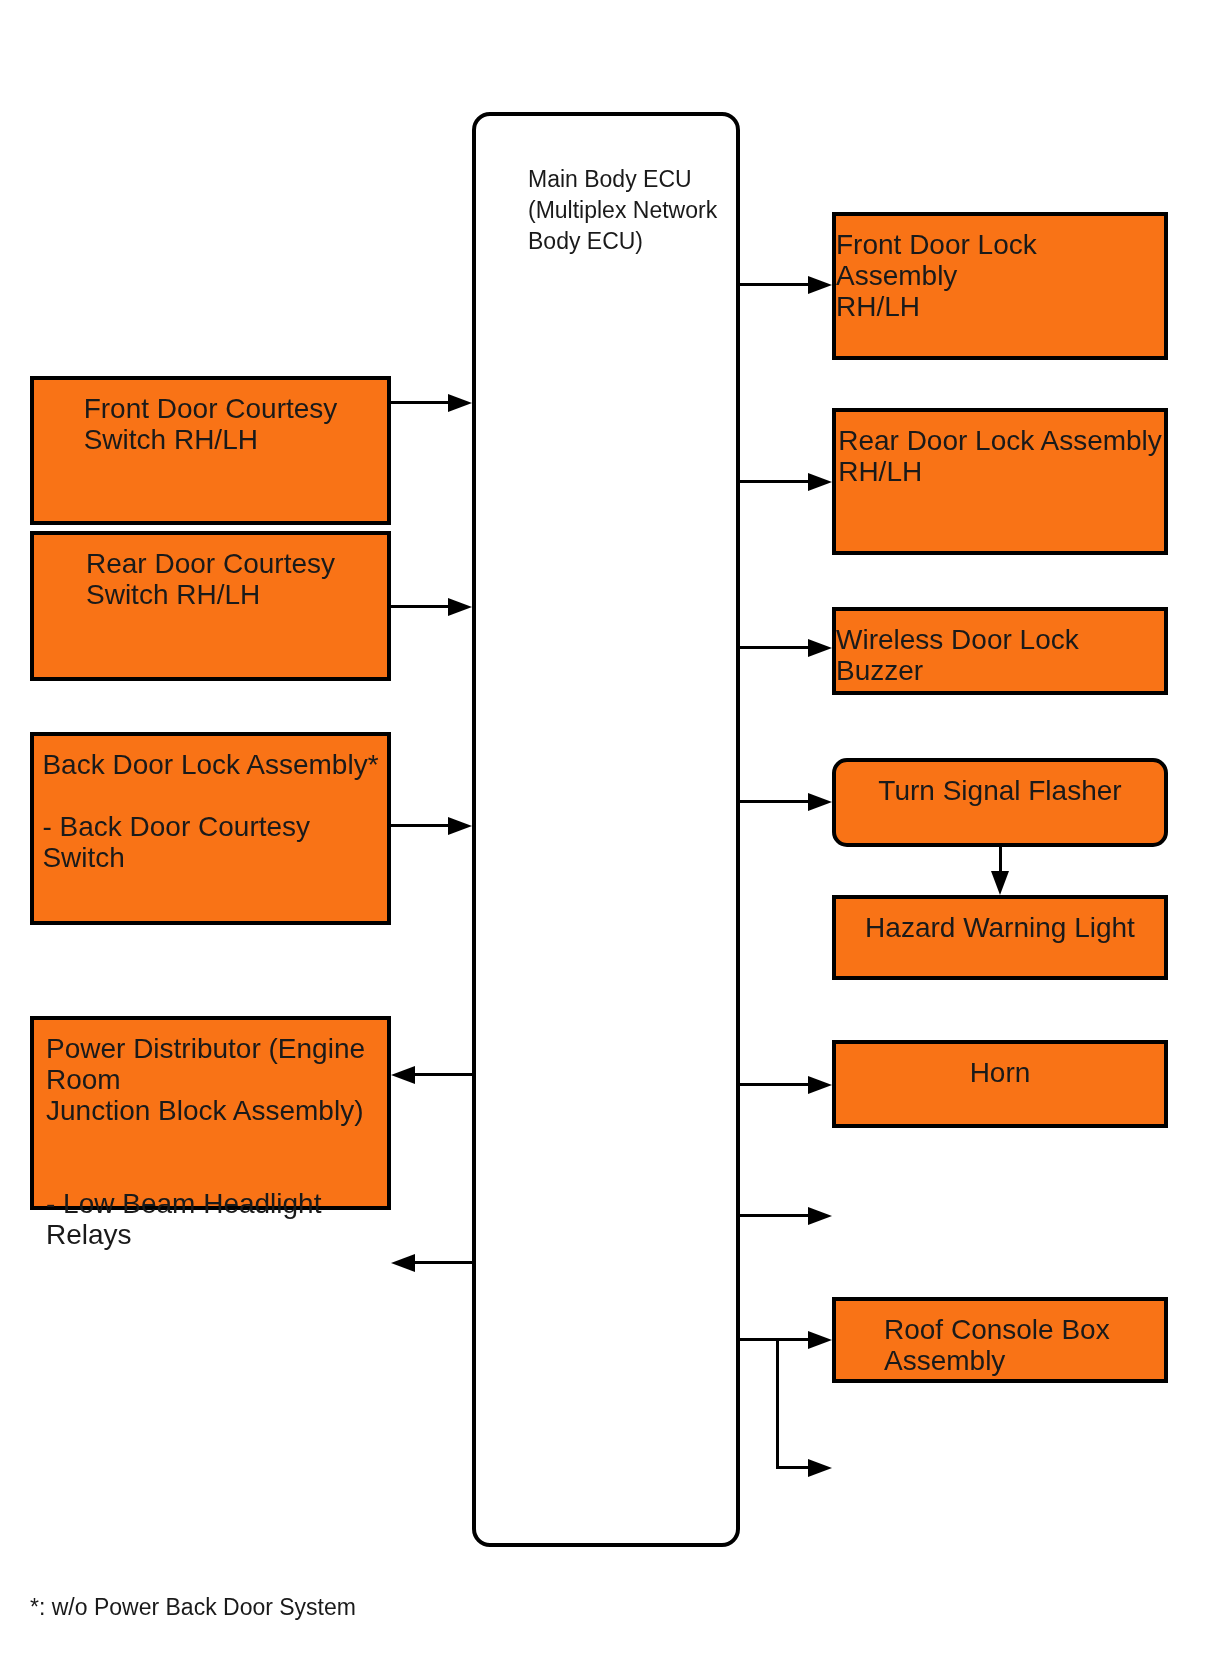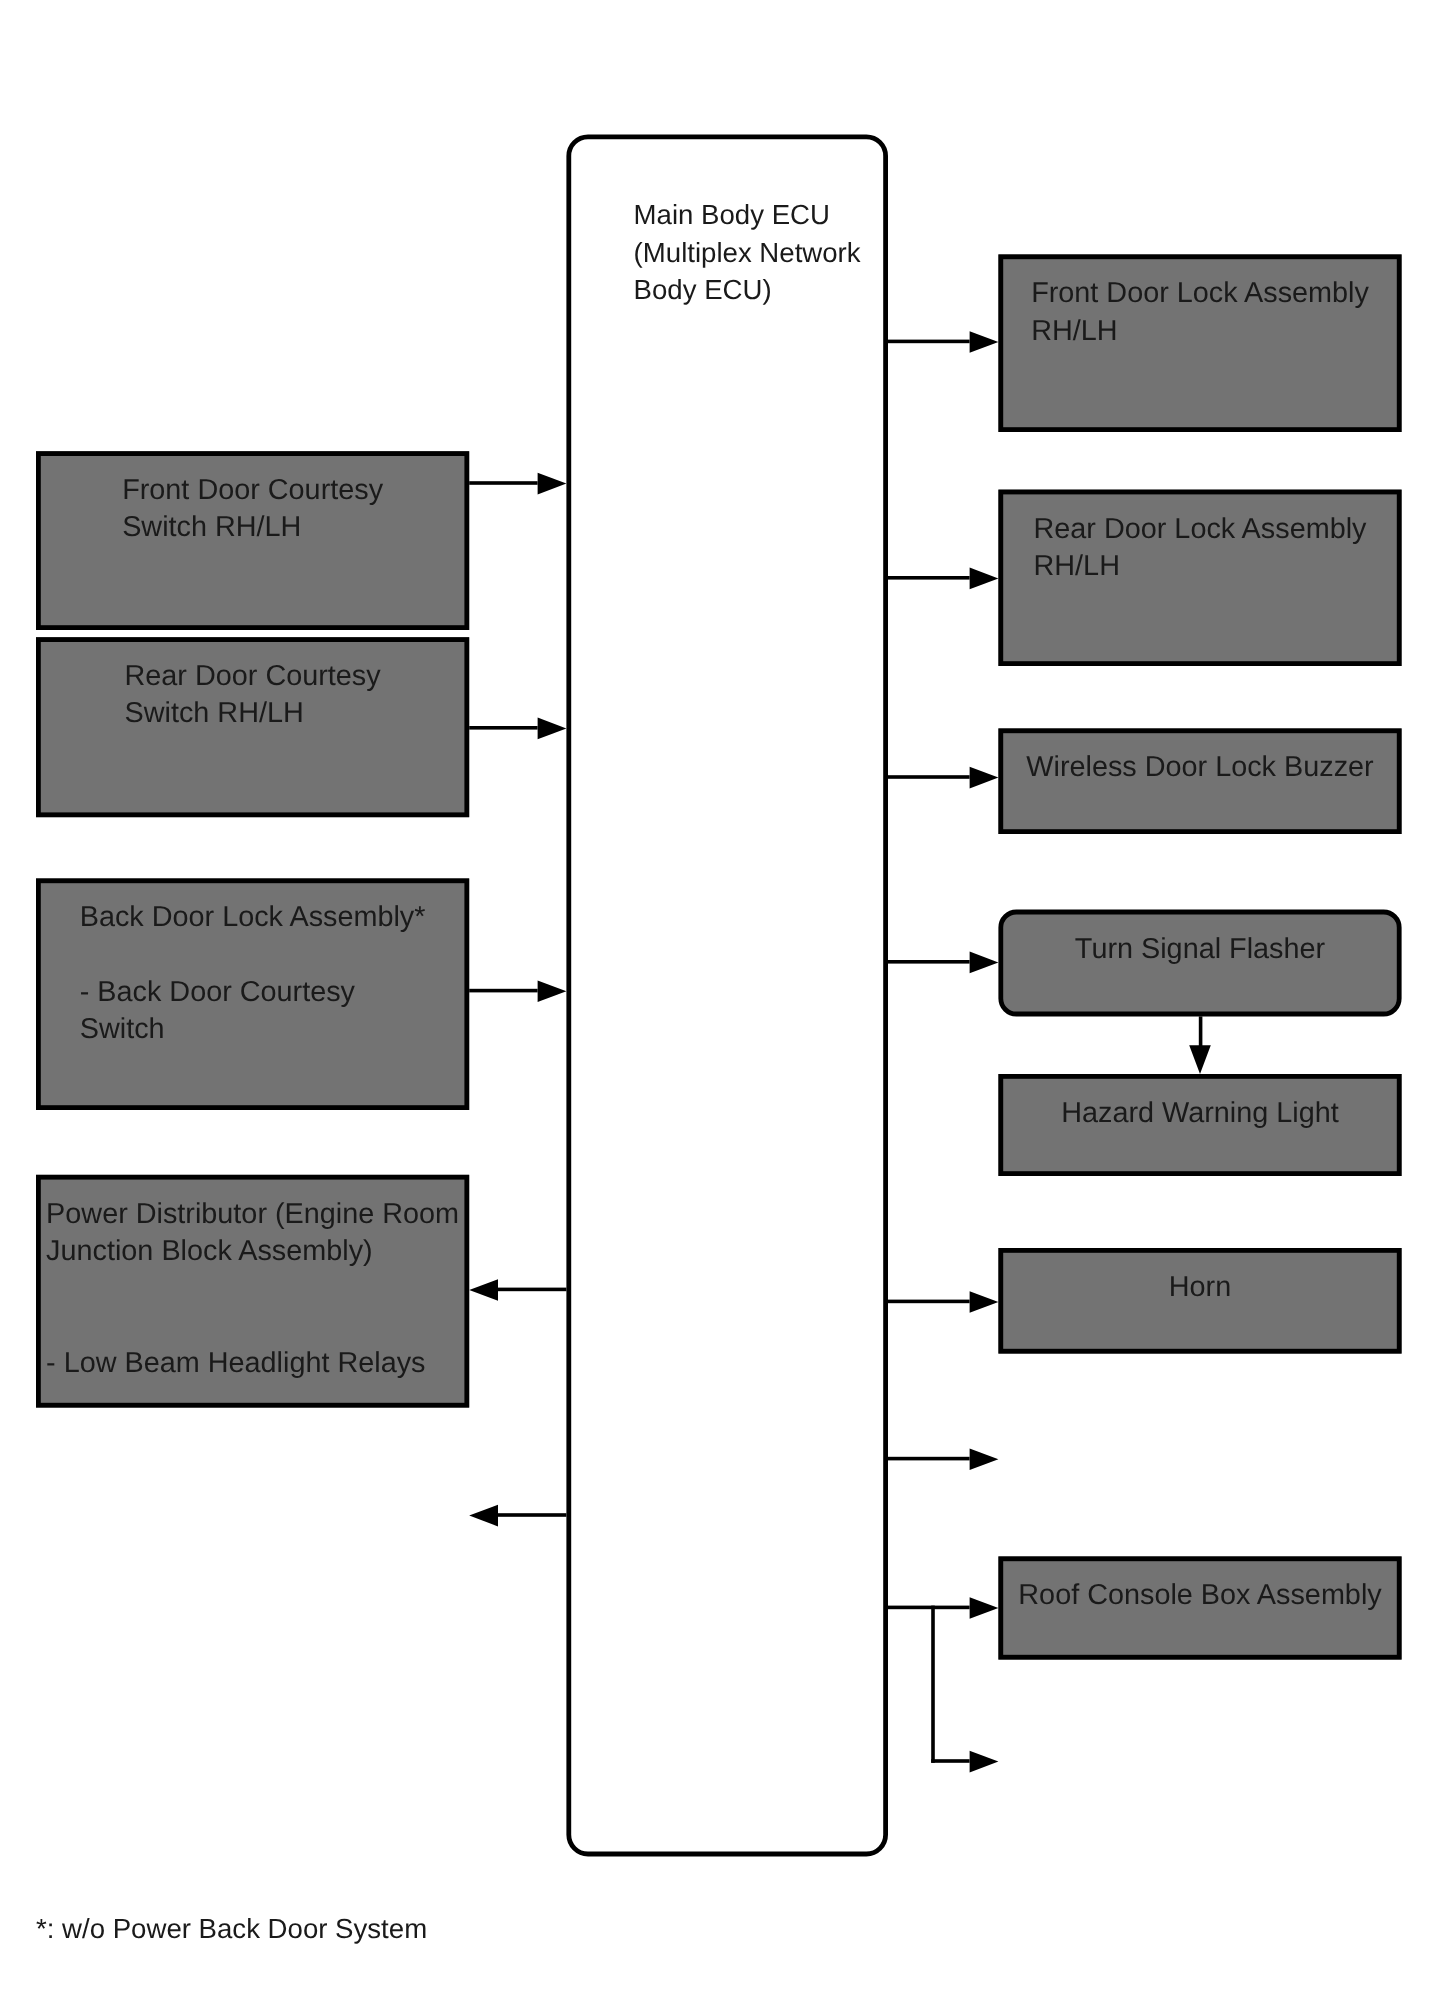--- a/index.html
+++ b/index.html
@@ -12,26 +12,26 @@
     position: relative;
     width: 1210px;
     height: 1668px;
     background: #ffffff;
     font-family: "Liberation Sans", "DejaVu Sans", sans-serif;
     color: #1a1a1a;
   }
   .node {
     position: absolute;
     border: 4px solid #000000;
-    background: #737373;
+    background: #f97316;
     display: flex;
     justify-content: center;
     align-items: flex-start;
     padding-top: 13px;
-    font-size: 24px;
+    font-size: 28px;
     line-height: 31px;
   }
   .node .lbl {
     display: inline-block;
     text-align: left;
     white-space: pre-line;
   }
   .ecu {
     position: absolute;
     left: 472px;
@@ -77,32 +77,32 @@
     top: 1556px;
     font-size: 23px;
     line-height: 31px;
     margin-top: 36px;
   }
   
   .l { left: 30px; width: 361px; }
   .l1 { top: 328px;  height: 149px; margin-top: 48px; }
   .l2 { top: 531px;  height: 150px; }
   .l3 { top: 732px;  height: 193px; }
-  .l4 { top: 979px;  height: 194px; }
+  .l4 { top: 1016px;  height: 194px; padding-left: 12px; }
   .l5 { top: 1222px; height: 86px; }
   
   .r { left: 832px; width: 336px; }
   .r1 { top: 212px;  height: 148px; }
   .r2 { top: 408px;  height: 147px; }
   .r3 { top: 607px;  height: 88px; }
   .r4 { top: 758px;  height: 89px; border-radius: 15px; }
   .r5 { top: 895px;  height: 85px; }
   .r6 { top: 1040px; height: 88px; }
   .r7 { top: 1172px; height: 88px; }
-  .r8 { top: 1297px; height: 86px; }
+  .r8 { top: 1297px; height: 86px; padding-left: 48px; }
   .r9 { top: 1423px; height: 90px; }
 </style>
 </head>
 <body>
 
 <div id="canvas">
 
   <div class="ecu">
     <div class="lbl">Main Body ECU
 (Multiplex Network

